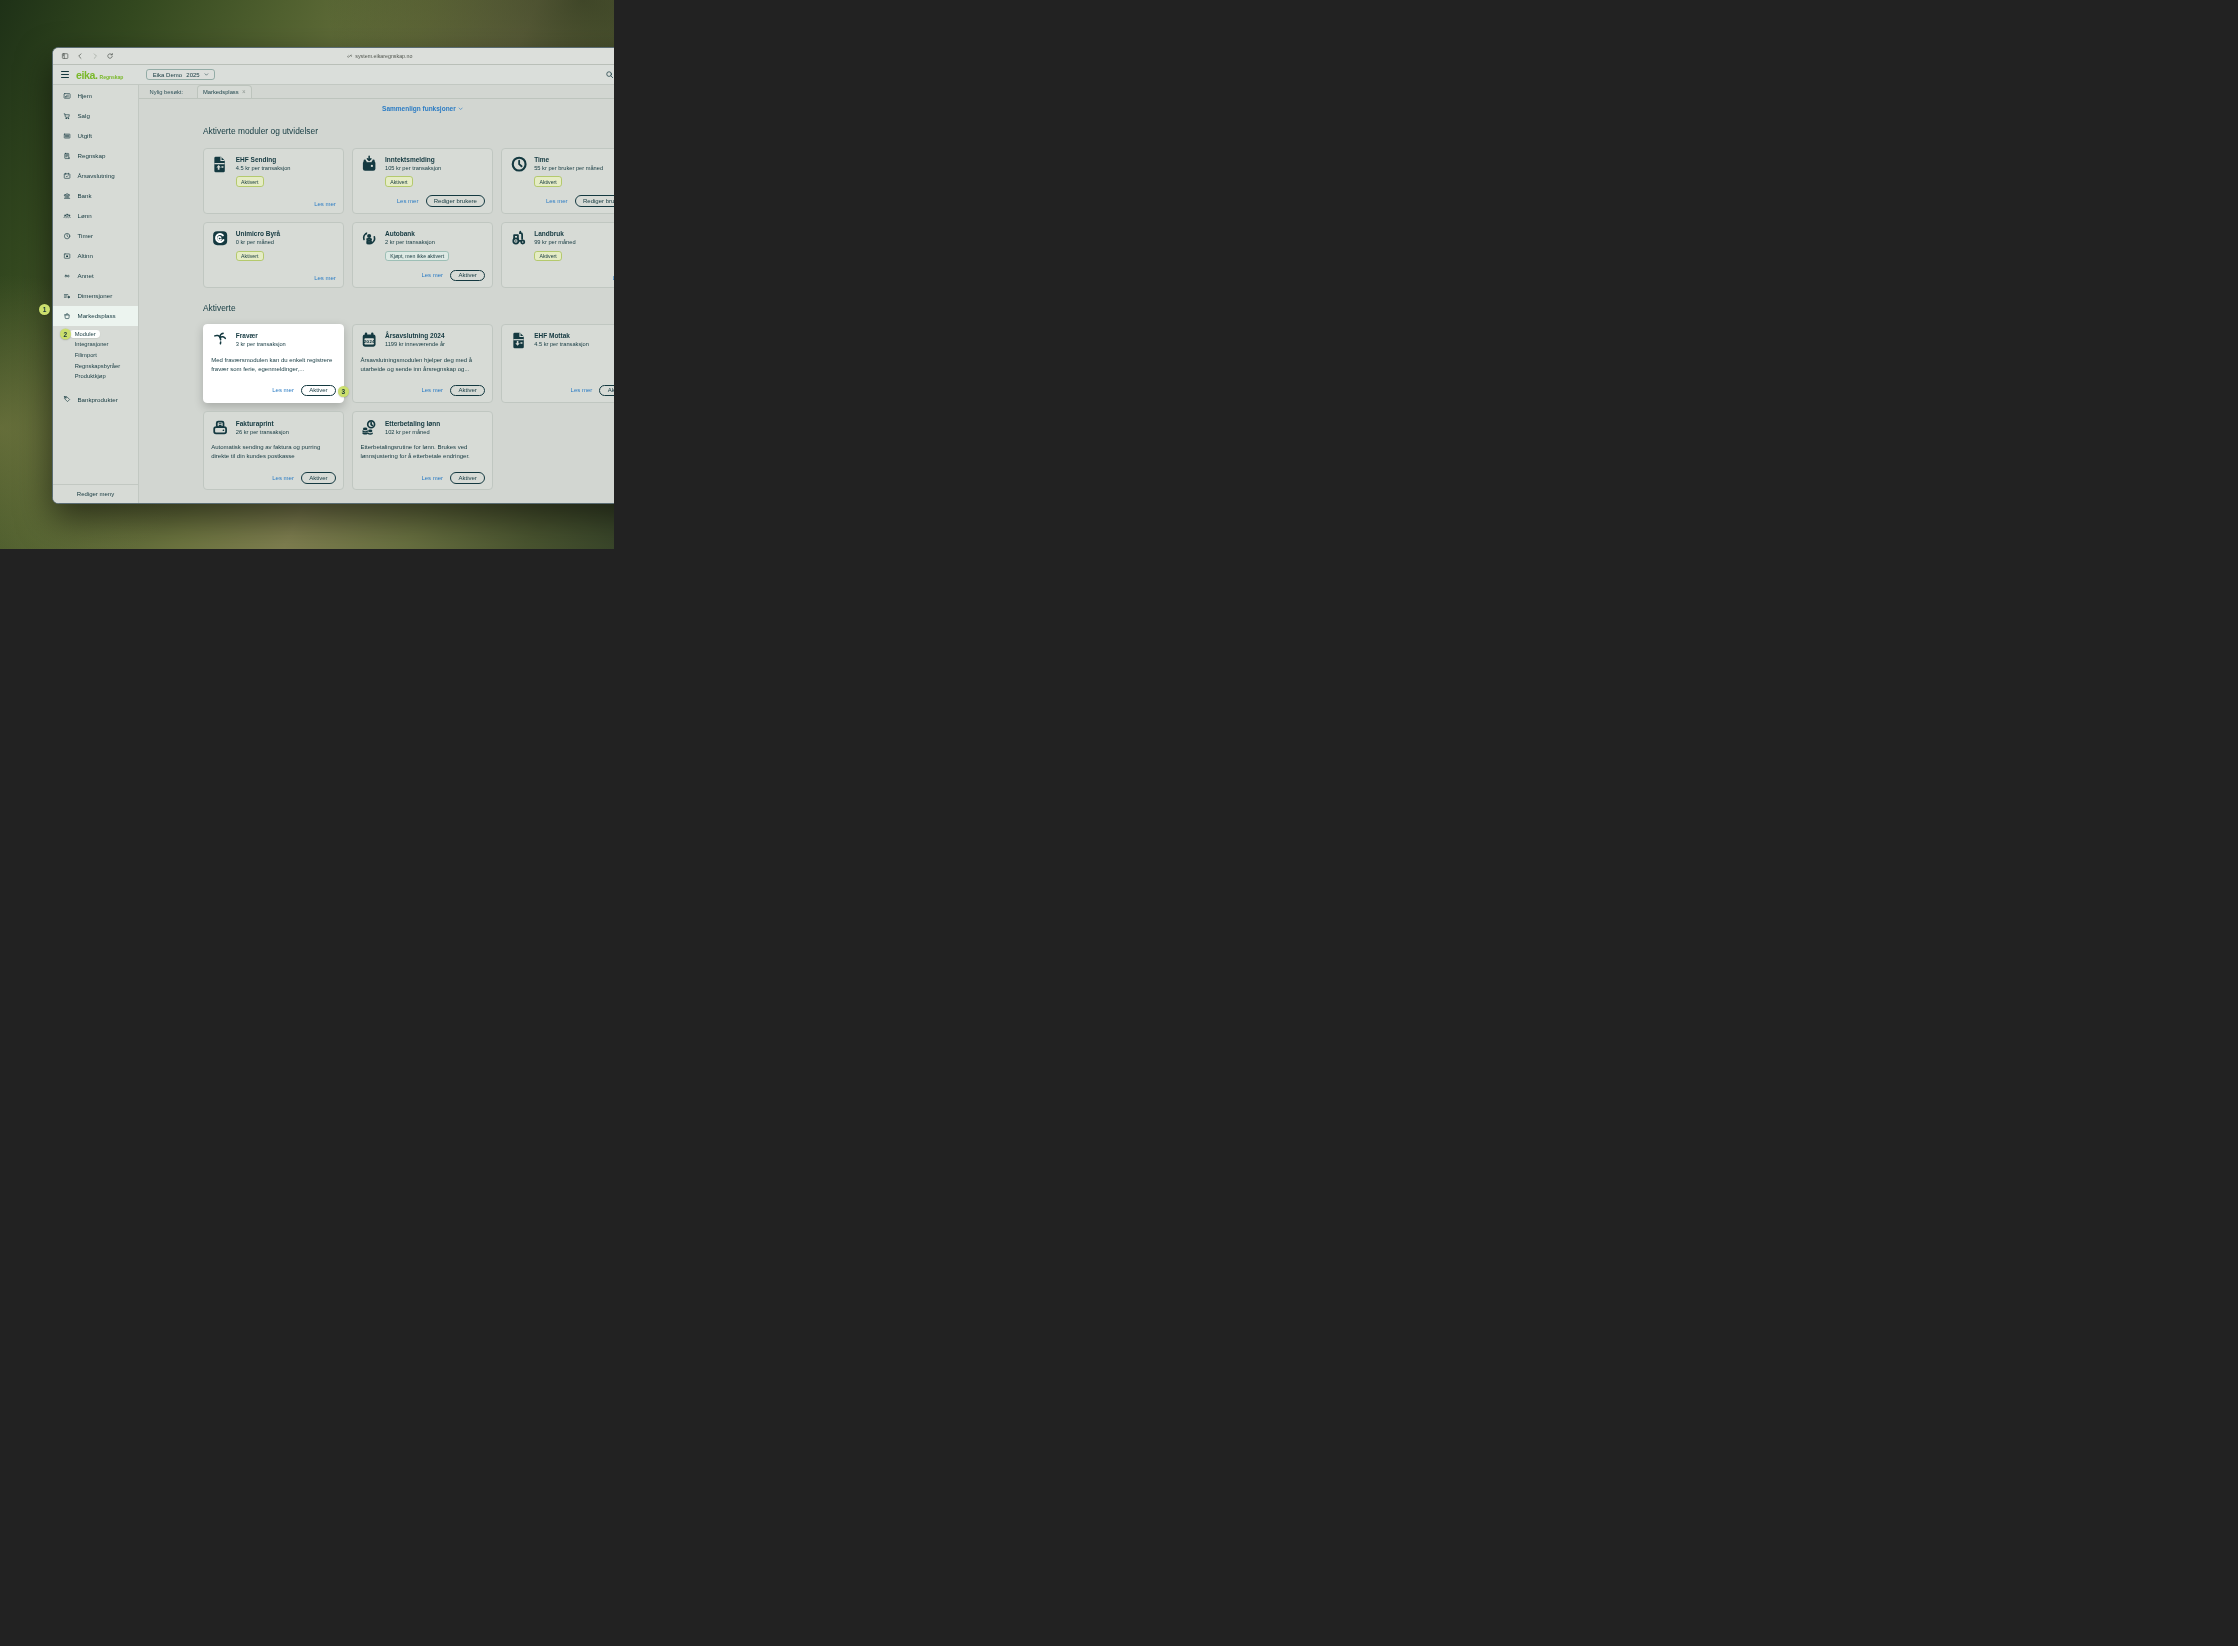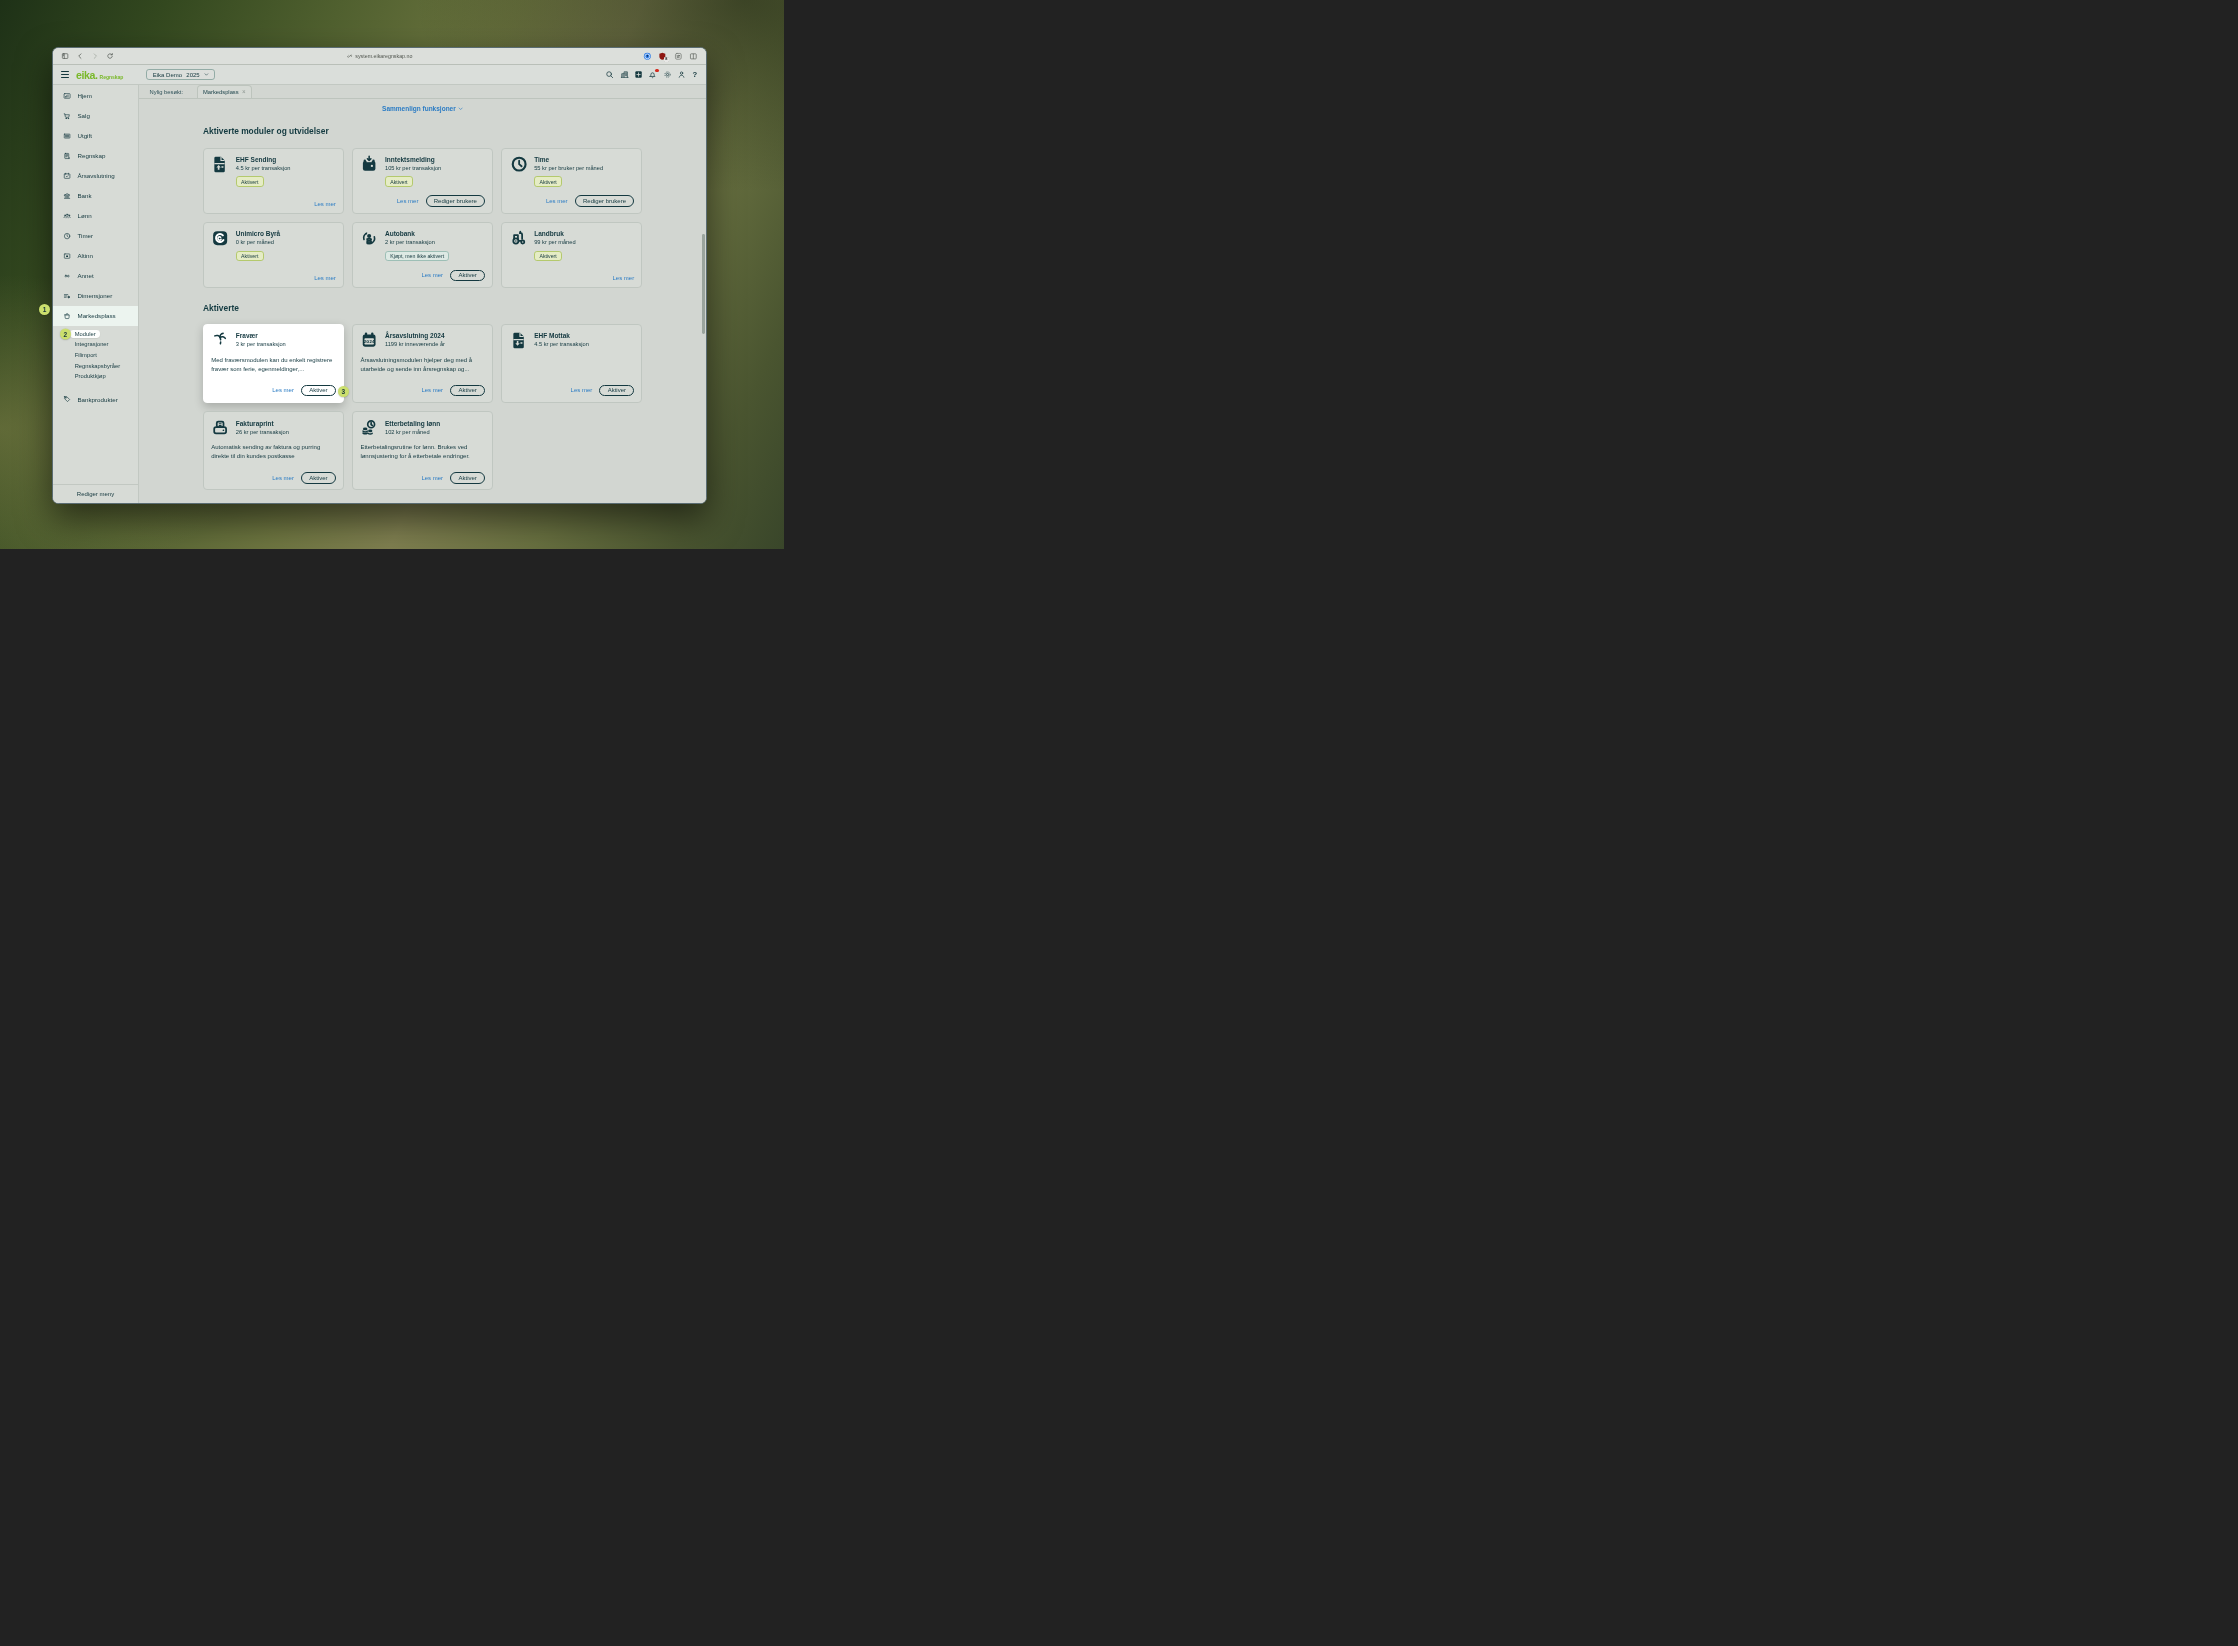--- a/index.html
+++ b/index.html
@@ -1,16 +1,16 @@
 <!DOCTYPE html>
 <html style="font-size:7.7px"><head>
 <meta charset="utf-8">
 <style>
   html,body{margin:0;padding:0;background:#222;}
-  .page{position:relative;width:784px;height:549px;overflow:hidden;
+  .page{position:relative;width:614px;height:549px;overflow:hidden;
     font-family:"Liberation Sans",sans-serif;
     background:
       radial-gradient(60% 50% at 95% 0%, rgba(18,28,12,.55), transparent 70%),
       radial-gradient(50% 40% at 0% 78%, rgba(170,160,95,.35), transparent 70%),
       linear-gradient(115deg,#1e3117 0%,#33481f 16%,#50602f 33%,#6d7540 50%,#7f7f50 62%,#687040 76%,#4a5530 90%,#39462a 100%);}
   
   .window{position:absolute;left:52px;top:47px;width:655px;height:457px;border-radius:6.3px;
     background:#d3d7d2;border:1.9px solid #5a6c72;box-sizing:border-box;
     box-shadow:0 14.4px 34px rgba(0,0,0,.55);overflow:hidden;}
   
@@ -53,21 +53,21 @@
   .side-footer{margin-top:auto;border-top:0.5px solid #c2c8c2;height:17.3px;display:flex;align-items:center;justify-content:center;font-size:6px;color:#14383e;cursor:pointer;}
   
   .content{flex:1;position:relative;background:#d2d6d1;overflow:hidden;}
   .tabbar{height:13px;border-bottom:0.5px solid #bdc4bd;display:flex;align-items:flex-end;padding-left:10.6px;}
   .recent-label{font-size:5.8px;color:#2e5158;padding-bottom:2.9px;}
   .tab{margin-left:13.5px;height:12.5px;display:flex;align-items:center;gap:3.4px;padding:0 5.3px;background:#d6dad5;border:0.5px solid #bdc4bd;border-bottom:none;border-radius:3.9px 3.9px 0 0;font-size:5.8px;color:#21474e;margin-bottom:-0.5px;cursor:pointer;}
   .tab .close{color:#8d9791;font-size:6.3px;cursor:pointer;}
   .scrollwrap{padding:0 0 4.8px 0;}
   .compare{margin-top:6.3px;text-align:center;font-size:6.5px;font-weight:600;color:#2b7cc4;cursor:pointer;}
   .compare .chev{display:inline-block;width:5.3px;height:5.3px;vertical-align:-0.5px;margin-left:1.9px;color:#2b7cc4;}
-  .section-title{width:439px;margin:14.4px auto 0;font-size:8.4px;font-weight:700;color:#133a40;}
+  .section-title{width:439px;margin:14.4px auto 0;font-size:8.4px;font-weight:400;color:#133a40;}
   .grid{width:439px;margin:11.6px auto 0;display:grid;grid-template-columns:repeat(3,141px);gap:8.2px;}
   .card{--icon-bg:#d7dbd6;box-sizing:border-box;background:#d7dbd6;border:0.5px solid #c0c7c1;border-radius:3.9px;padding:6.3px 7.2px 5.8px;display:flex;flex-direction:column;position:relative;min-height:66px;}
   .grid.tall .card{min-height:79px;}
   .card.highlighted{--icon-bg:#ffffff;background:#ffffff;border-color:#ffffff;box-shadow:0 3.4px 9.6px rgba(0,0,0,.20);}
   .card-head{display:flex;gap:6.3px;}
   .card-icon{width:18.3px;height:18.3px;color:#143940;flex:0 0 auto;}
   .card-icon svg{width:100%;height:100%;display:block;}
   .card-title{font-size:6.5px;font-weight:700;color:#143940;padding-top:1px;}
   .card-price{font-size:5.7px;color:#143940;margin-top:1.9px;}
   .card-badge{display:inline-block;font-size:5.2px;color:#14383e;padding:1.4px 4.3px;border-radius:2.9px;margin-top:5.3px;}

